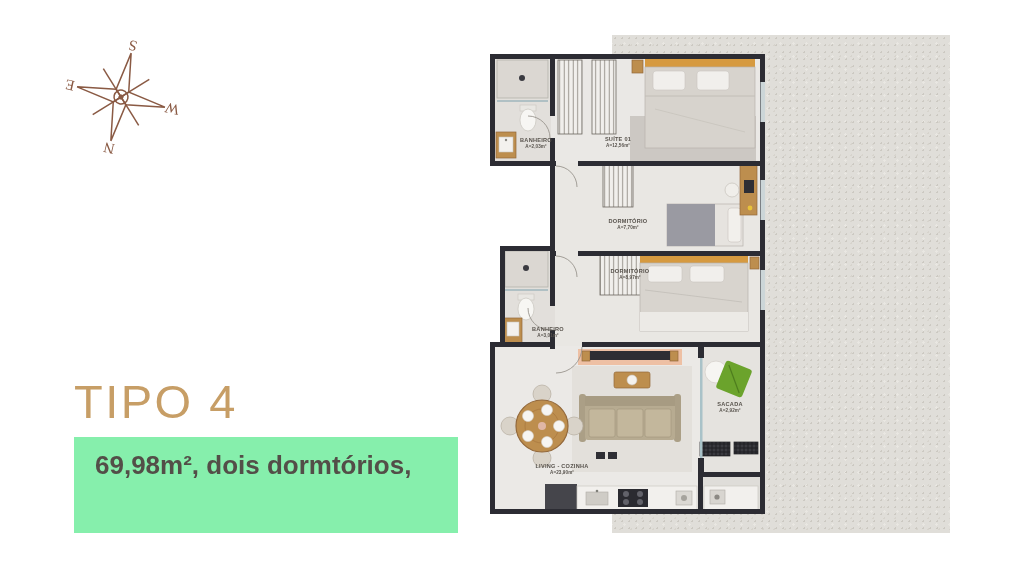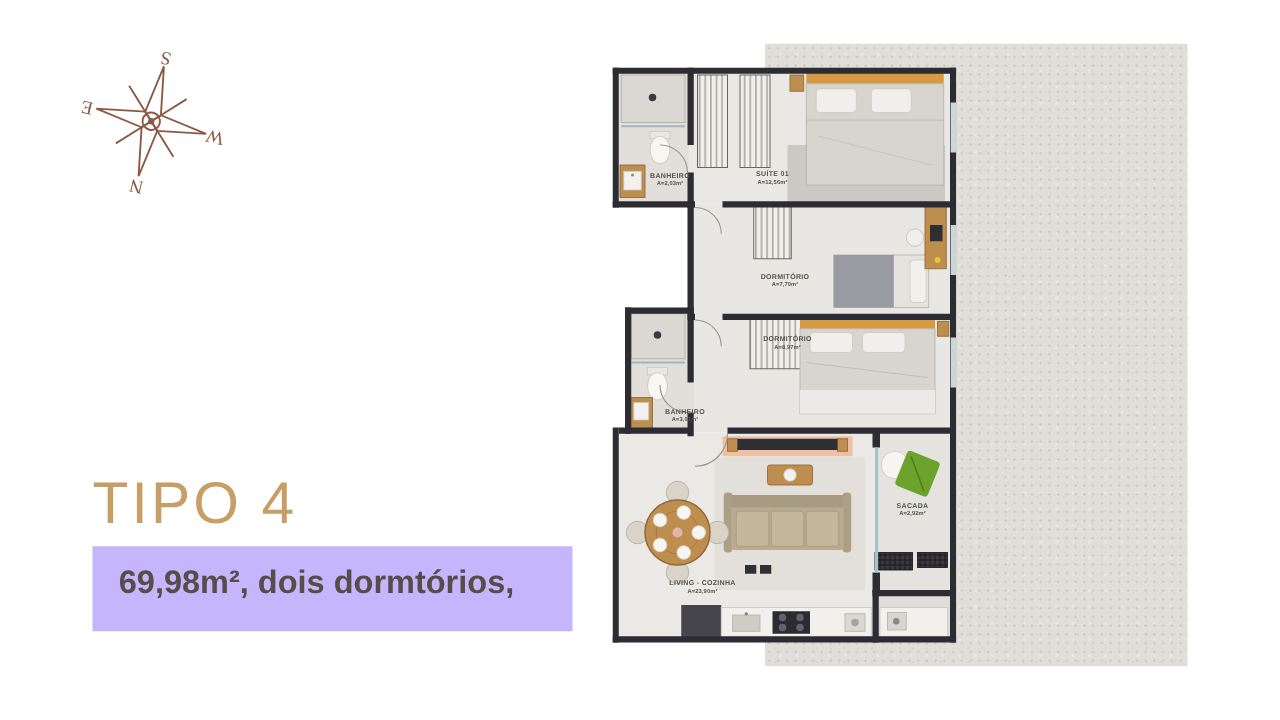--- a/index.html
+++ b/index.html
@@ -13,21 +13,21 @@
                      radial-gradient(#e9e7e2 1.2px,transparent 1.2px);
     background-size:7px 7px,11px 11px,13px 13px;
     background-position:0 0,3px 5px,6px 2px;}
   .compass{position:absolute;left:62px;top:38px;width:118px;height:118px;}
   .compass path,.compass line,.compass circle{stroke:#8a5a44;fill:none;stroke-width:1.4;}
   .compass .dot{fill:#8a5a44;stroke:none;}
   .compass text{fill:#8a5a44;font-family:"Liberation Serif",serif;font-size:14px;
     text-anchor:middle;dominant-baseline:central;stroke:none;}
   .title{position:absolute;left:74px;top:374px;font-size:47px;font-weight:300;
     letter-spacing:2.5px;color:#c79e66;text-align:right;}
-  .subtitle{position:absolute;left:74px;top:437px;width:384px;height:68px;background:#c4b5fd;
+  .subtitle{position:absolute;left:74px;top:437px;width:384px;height:96px;background:#86efac;
     color:#534e48;font-size:26px;font-weight:600;line-height:1.32;box-sizing:border-box;
     padding:11px 0 0 21px;}
   .plan{position:absolute;left:490px;top:54px;width:275px;height:466px;}
   .plan .wall{fill:#2c2c33;}
   .plan .rl{font-size:5.6px;font-weight:bold;fill:#57524c;text-anchor:middle;letter-spacing:.25px;}
   .plan .ra{font-size:4.6px;font-weight:bold;fill:#57524c;text-anchor:middle;letter-spacing:.1px;}
   .plan .arc{stroke:#9a958e;stroke-width:.9;fill:none;}
   .plan .wood{fill:#bd8e4e;stroke:#93683a;stroke-width:.7;}
 </style>
 </head>

